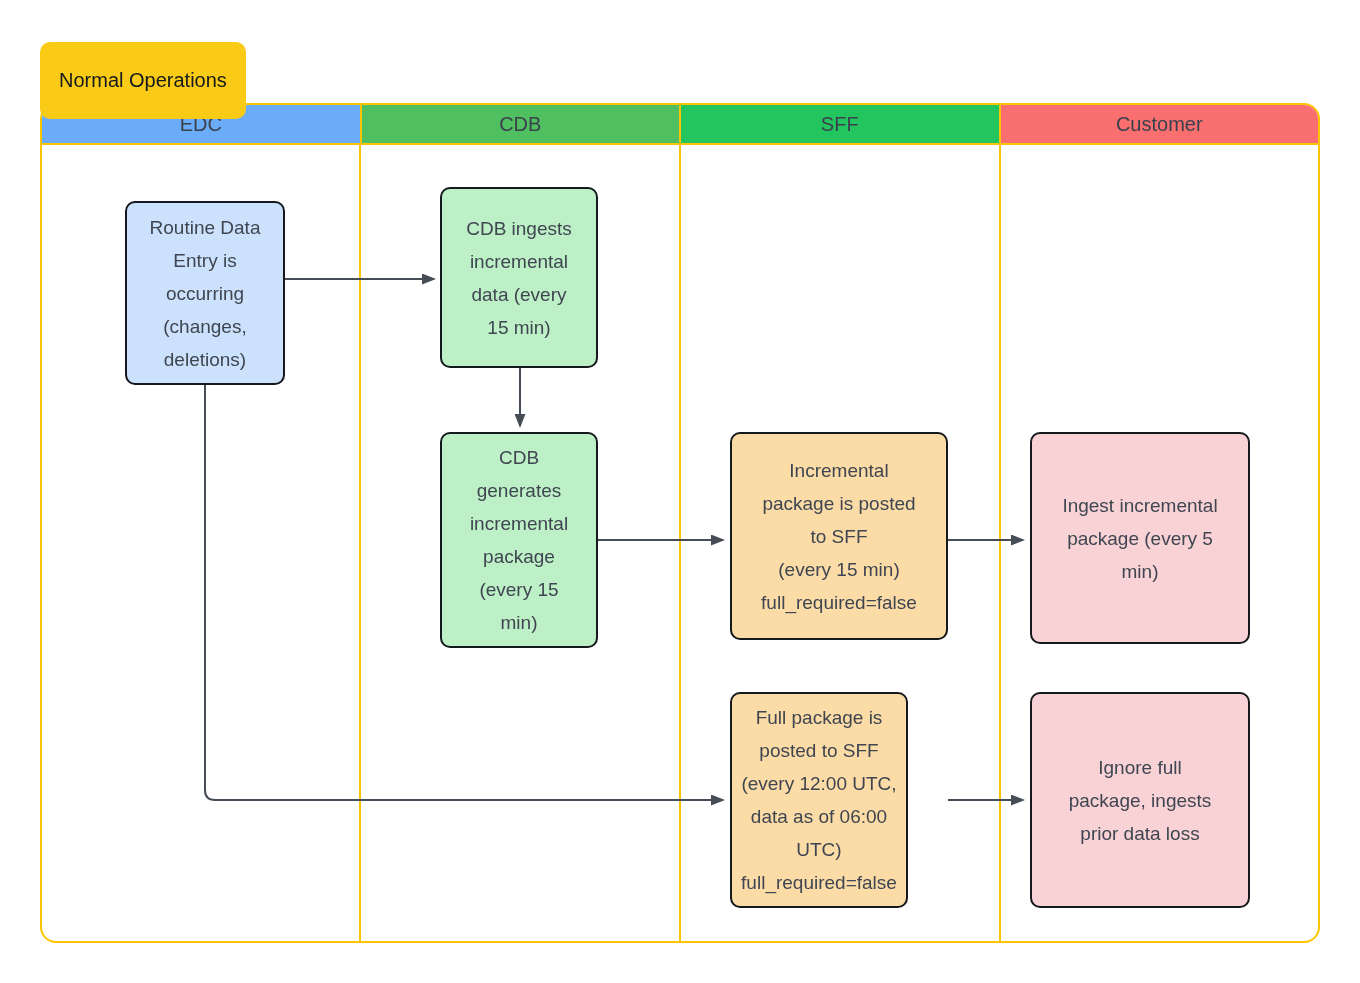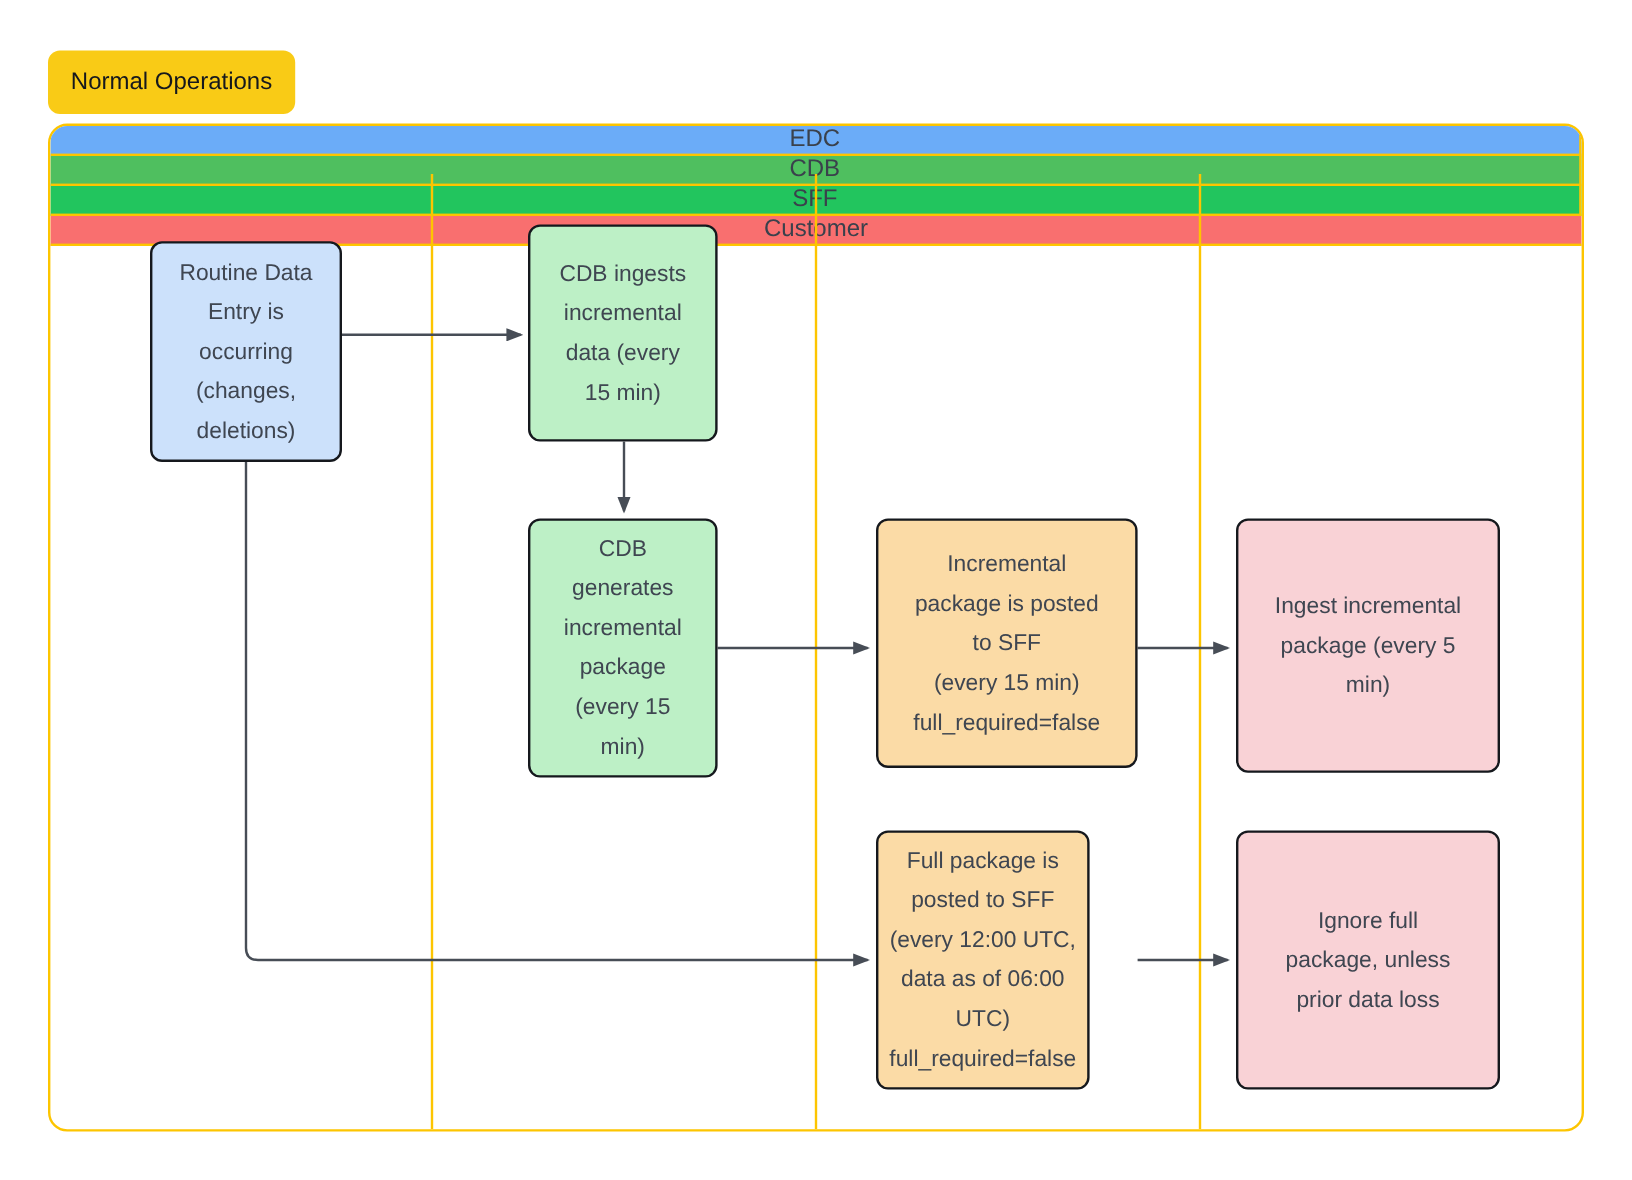--- a/index.html
+++ b/index.html
@@ -11,41 +11,41 @@
     font-family: "Liberation Sans", "DejaVu Sans", sans-serif;
     overflow: hidden;
   }
   .stage { position: absolute; left: 0; top: 0; width: 1360px; height: 983px; }
 
   
   .title-badge {
     position: absolute;
     left: 40px; top: 42px;
     height: 45px;
-    padding: 4px 19px;
+    padding: 16px 19px;
     background: #F9CB16;
     border-radius: 10px;
     display: flex; align-items: center;
     font-size: 20px; color: #15181d;
     z-index: 3;
   }
 
   
   .frame {
     position: absolute;
     left: 40px; top: 103px;
     width: 1280px; height: 840px;
     border: 2px solid #FDC500;
     border-radius: 16px;
     box-sizing: border-box;
     overflow: hidden;
     z-index: 0;
     background: #ffffff;
   }
-  .lane-headers { display: flex; width: 100%; height: 40px; flex-direction: column; }
+  .lane-headers { display: flex; width: 100%; height: 40px; }
   .lane-header {
     flex: 1 1 0;
     height: 38px;
     border-bottom: 2px solid #FDC500;
     border-right: 2px solid #FDC500;
     box-sizing: content-box;
     display: flex; align-items: center; justify-content: center;
     font-size: 20px; color: #3A414C;
   }
   .lane-header:last-child { border-right: none; }
@@ -191,17 +191,17 @@
     <span>Full package is
 posted to SFF
 (every 12:00 UTC,
 data as of 06:00
 UTC)
 full_required=false</span>
   </div>
 
   <div class="node pink n-ignore">
     <span>Ignore full
-package, unless
+package, ingests
 prior data loss</span>
   </div>
 
 </div>
 
 </body></html>

